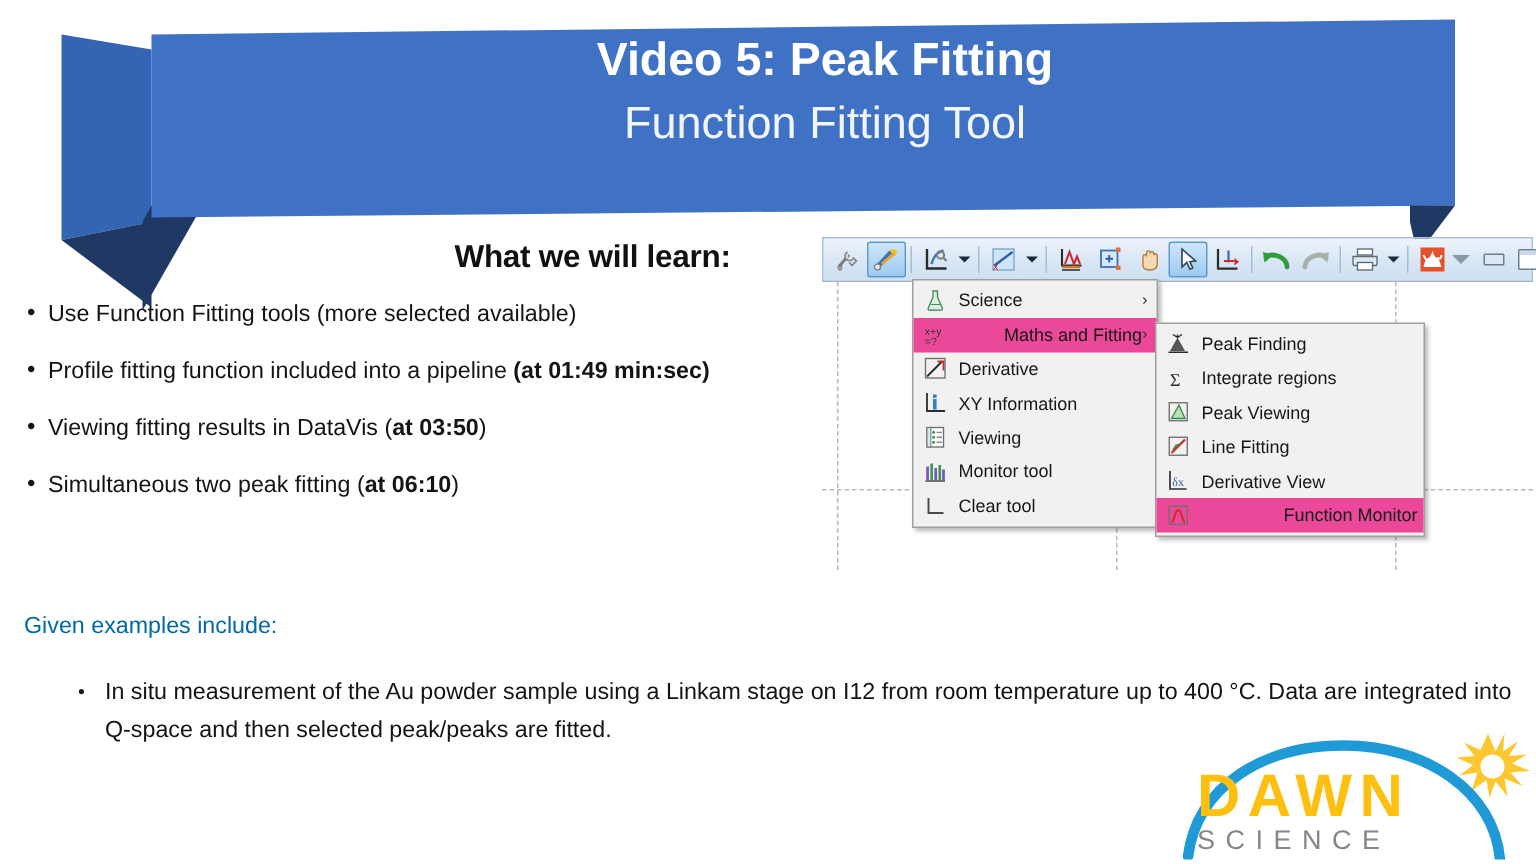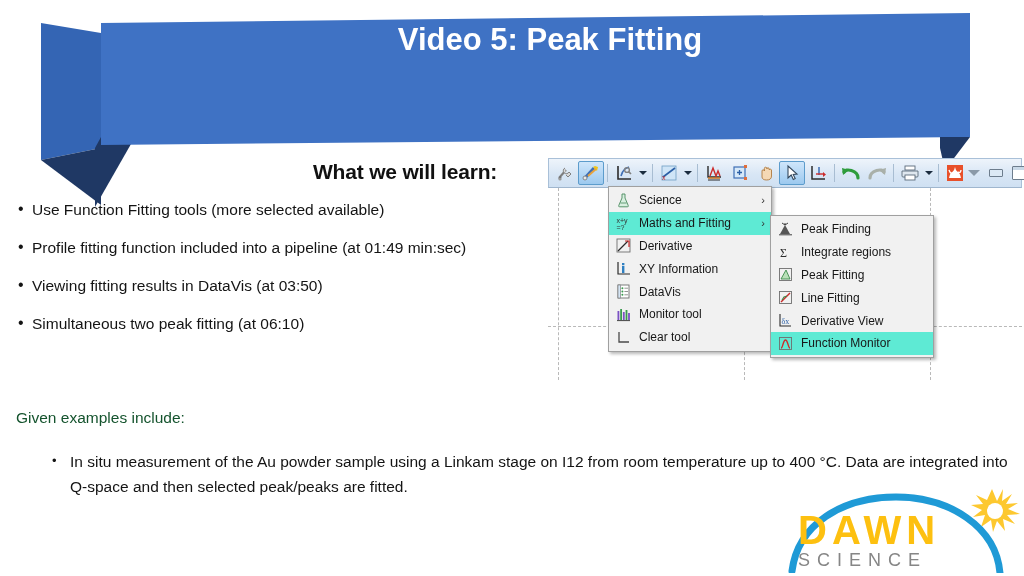--- a/index.html
+++ b/index.html
@@ -24,41 +24,41 @@
     font-size:31px;font-weight:bold;letter-spacing:0px;
     color:#ffffff;display:block;margin:0;padding:0;
   }
   .banner-sub{
     font-size:30px;font-weight:normal;color:#f2f5fa;
     display:block;margin-top:12px;
   }
 
   
   .headline{
-    position:absolute;left:313px;top:160px;
+    position:absolute;left:303px;top:160px;
     font-size:21px;font-weight:bold;color:#111111;
     letter-spacing:-0.2px;
   }
 
   
   .bullets{position:absolute;left:18px;top:200px;width:545px;}
   .bullet{
     display:flex;align-items:flex-start;
     font-size:15.5px;color:#141414;margin-bottom:18.5px;line-height:1.25;
   }
   .bullet .dot{
     flex:0 0 auto;width:14px;font-size:16px;line-height:1.15;color:#141414;
   }
   .bullet .btxt{flex:1 1 auto;}
-  .bullet b{font-weight:normal;}
+  .bullet b{font-weight:bold;}
 
   
   .given{
     position:absolute;left:16px;top:409px;
-    font-size:15.5px;color:#14532d;
+    font-size:15.5px;color:#0369a1;
   }
   .example-row{
     position:absolute;left:52px;top:449px;width:960px;
     display:flex;align-items:flex-start;
     font-size:15.5px;color:#141414;line-height:1.62;
   }
   .example-row .dot{flex:0 0 auto;width:18px;font-size:13px;padding-top:1px;}
   .example-row .etxt{flex:1 1 auto;}
 
   
@@ -109,27 +109,27 @@
   .tb-chev{width:0;height:0;border-left:6px solid transparent;border-right:6px solid transparent;
            border-top:6px solid #8a99a8;}
 
   
   .menu{
     position:absolute;background:#f1f1f1;border:1px solid #a0a0a0;
     box-shadow:2px 2px 3px rgba(0,0,0,0.28);
     padding:2px 0;box-sizing:border-box;
   }
   .menu1{left:60px;top:28px;width:164px;}
-  .menu2{left:222px;top:57px;width:164px;}
+  .menu2{left:222px;top:57px;width:180px;}
   .mi{
     display:flex;align-items:center;height:22.8px;padding:0 4px;
     font-size:12px;color:#171717;box-sizing:border-box;position:relative;
     white-space:nowrap;
   }
-  .mi.hl{background:#5eead4;}
+  .mi.hl{background:#ec4899;text-align:right;}
   .mi .micon{
     width:20px;height:18px;flex:0 0 auto;display:flex;align-items:center;
     justify-content:center;margin-right:6px;
   }
   .mi .mlabel{flex:1 1 auto;}
   .mi .mchev{
     flex:0 0 auto;font-size:11px;color:#333;padding-right:2px;
   }
 </style>
 </head>
@@ -144,20 +144,21 @@
 
       <polygon points="41,160 101,148 101,205 41,160" fill="#1f3864"></polygon>
       <polygon points="101,137 135,137 95,207 95,148" fill="#1f3864"></polygon>
 
       <polygon points="101,23 970,13 970,137 101,145" fill="#3f72c4"></polygon>
 
       <polygon points="940,137 970,137 945,170 940,148" fill="#1f3864"></polygon>
     </svg>
     <div class="banner-text">
       <span class="banner-title">Video 5: Peak Fitting</span>
+      <span class="banner-sub">Function Fitting Tool</span>
     </div>
   </div>
 
   <div class="headline">What we will learn:</div>
 
   <div class="bullets">
     <div class="bullet">
       <span class="dot">•</span>
       <span class="btxt"><span>Use Function Fitting tools (more selected available)</span></span>
     </div>
@@ -390,21 +391,21 @@
         <span class="micon">
           <svg width="15" height="15" viewBox="0 0 15 15">
             <rect x="2" y="1" width="11" height="13" fill="#ffffff" stroke="#6f6f6f" stroke-width="0.9"></rect>
             <rect x="2" y="1" width="2.6" height="13" fill="#d6e6f5" stroke="#6f6f6f" stroke-width="0.6"></rect>
             <circle cx="6.4" cy="4.2" r="1" fill="#3a9b4f"></circle>
             <circle cx="6.4" cy="7.5" r="1" fill="#3a9b4f"></circle>
             <circle cx="6.4" cy="10.8" r="1" fill="#3a9b4f"></circle>
             <path d="M8.4 4.2 h3.6 M8.4 7.5 h3.6 M8.4 10.8 h3.6" stroke="#8a8a8a" stroke-width="0.9"></path>
           </svg>
         </span>
-        <span class="mlabel">DataVis</span>
+        <span class="mlabel">Viewing</span>
       </div>
 
       <div class="mi">
         <span class="micon">
           <svg width="15" height="15" viewBox="0 0 15 15">
             <rect x="1.5" y="4" width="1.8" height="9" fill="#7b52c4"></rect>
             <rect x="4.2" y="2" width="1.8" height="11" fill="#3a9b4f"></rect>
             <rect x="6.9" y="5" width="1.8" height="8" fill="#7b52c4"></rect>
             <rect x="9.6" y="3" width="1.8" height="10" fill="#3a9b4f"></rect>
             <rect x="12.1" y="6" width="1.8" height="7" fill="#7b52c4"></rect>
@@ -447,21 +448,21 @@
         <span class="mlabel">Integrate regions</span>
       </div>
 
       <div class="mi">
         <span class="micon">
           <svg width="15" height="15" viewBox="0 0 15 15">
             <rect x="1.5" y="1.5" width="12" height="12" fill="none" stroke="#6f6f6f" stroke-width="0.9"></rect>
             <path d="M3 12 L8 3 L12 12 Z" fill="#b8e0b8" stroke="#3a8a4a" stroke-width="0.9"></path>
           </svg>
         </span>
-        <span class="mlabel">Peak Fitting</span>
+        <span class="mlabel">Peak Viewing</span>
       </div>
 
       <div class="mi">
         <span class="micon">
           <svg width="15" height="15" viewBox="0 0 15 15">
             <rect x="1.5" y="1.5" width="12" height="12" fill="none" stroke="#6f6f6f" stroke-width="0.9"></rect>
             <path d="M3 12 L12 3" stroke="#cc2b2b" stroke-width="1.5"></path>
             <path d="M4 10 L6 7 L9 6" stroke="#3a8a4a" stroke-width="1.1" fill="none"></path>
           </svg>
         </span>

